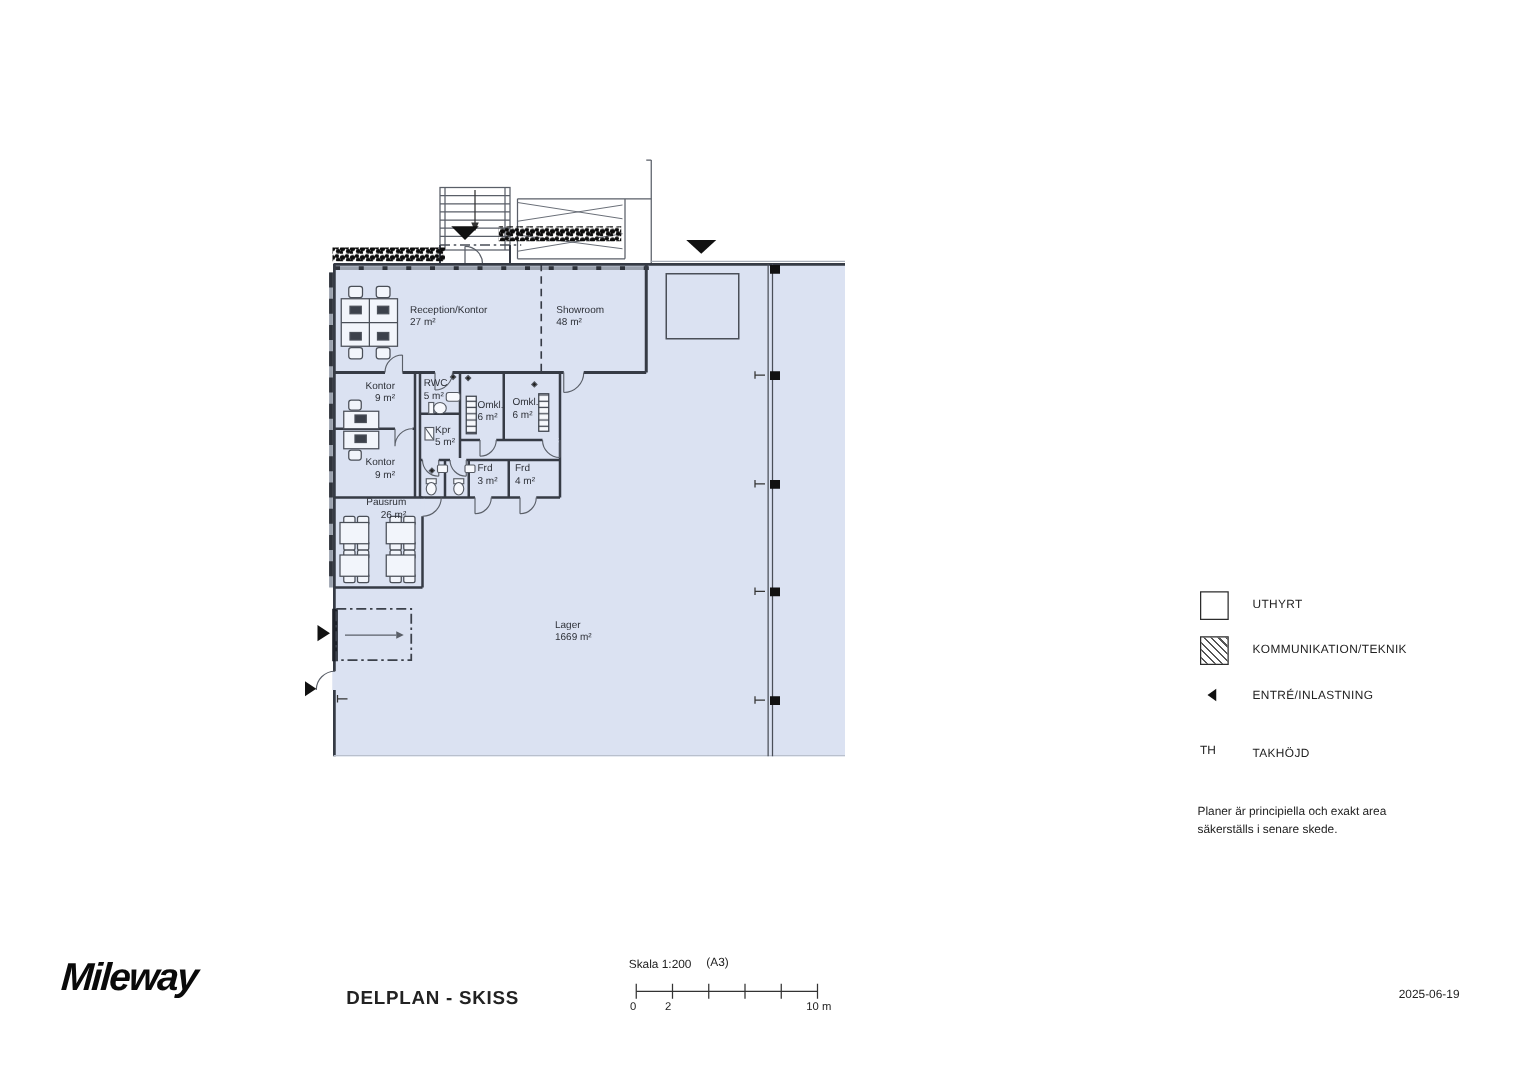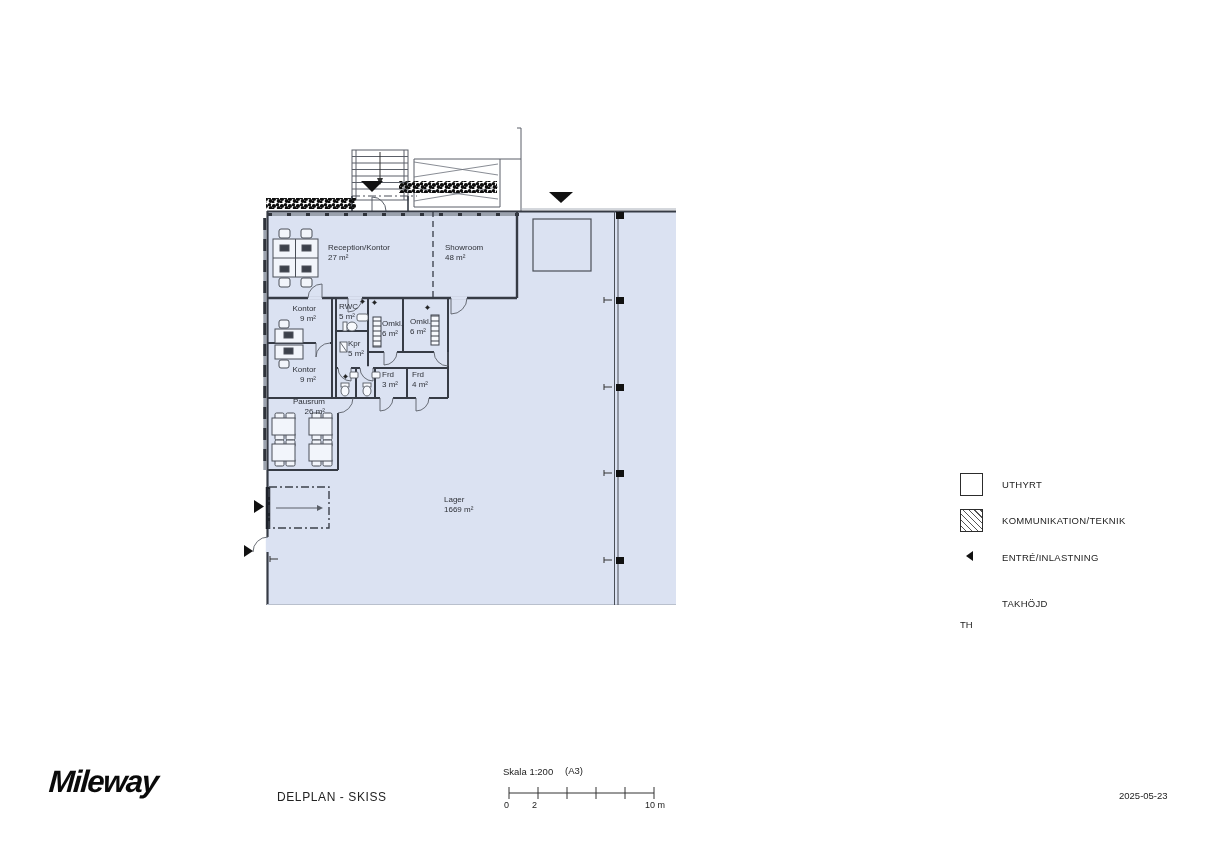--- a/index.html
+++ b/index.html
@@ -13,25 +13,25 @@
   .note{font-size:9.5px;line-height:1.45;color:#222;}
   #parking-note{left:958px;top:399px;width:206px;}
   #disclaimer-note{left:958px;top:643px;width:192px;}
   .legend-row{position:absolute;left:960px;height:22px;}
   .legend-label{position:absolute;left:42px;top:50%;transform:translateY(-50%);
                 font-size:9.5px;letter-spacing:.3px;white-space:nowrap;color:#222;}
   .swatch{position:absolute;left:0;top:0;width:21px;height:21px;border:1.6px solid #2c2c2c;background:#fff;}
   .swatch.hatched{background:repeating-linear-gradient(45deg,#fff 0 3px,#555 3px 4.2px);}
   .tri-left{position:absolute;left:6px;top:5px;width:0;height:0;
             border-top:5px solid transparent;border-bottom:5px solid transparent;border-right:7px solid #111;}
-  .th-sym{position:absolute;left:0;top:3px;font-size:9.5px;color:#222;margin-top:24px;}
+  .th-sym{position:absolute;left:0;top:3px;font-size:9.5px;color:#222;}
   
   #logo{left:49px;top:764px;font-size:31px;font-weight:800;font-style:italic;
         letter-spacing:-1.5px;color:#0a0a0a;transform:skewX(-4deg);}
-  #drawing-type{left:277px;top:790px;font-size:12px;letter-spacing:.6px;color:#222;}
+  #drawing-type{left:277px;top:790px;font-size:15px;letter-spacing:.6px;color:#222;font-weight:bold;}
   #scale-label{left:503px;top:766px;font-size:9.5px;color:#222;}
   #paper-size{left:565px;top:765px;font-size:9.5px;color:#222;}
   .tick-label{position:absolute;font-size:9px;color:#222;}
   #date-stamp{left:1119px;top:790px;font-size:9.5px;color:#222;}
 </style>
 </head>
 <body>
 
 <div id="canvas">
 
@@ -257,29 +257,30 @@
   </div>
   <div class="legend-row" style="top:546px">
     <span class="tri-left"></span>
     <span class="legend-label">ENTRÉ/INLASTNING</span>
   </div>
   <div class="legend-row" style="top:592px">
     <span class="th-sym">TH</span>
     <span class="legend-label">TAKHÖJD</span>
   </div>
 
+  <div class="abs note" id="disclaimer-note">Planer är principiella och exakt area säkerställs i senare skede.</div>
 
   <div class="abs" id="logo">Mileway</div>
   <div class="abs" id="drawing-type">DELPLAN - SKISS</div>
   <div class="abs" id="scale-label">Skala 1:200</div>
   <div class="abs" id="paper-size">(A3)</div>
 
   <svg class="abs" style="left:506px;top:784px" width="152" height="18">
     <line x1="3" y1="9" x2="148" y2="9" stroke="#333" stroke-width="1"></line>
     <path d="M3,3 V15 M32,3 V15 M61,3 V15 M90,3 V15 M119,3 V15 M148,3 V15" stroke="#333" stroke-width="1" fill="none"></path>
   </svg>
   <span class="abs tick-label" style="left:504px;top:800px">0</span>
   <span class="abs tick-label" style="left:532px;top:800px">2</span>
   <span class="abs tick-label" style="left:645px;top:800px">10 m</span>
 
-  <div class="abs" id="date-stamp">2025-05-23</div>
+  <div class="abs" id="date-stamp">2025-06-19</div>
 
 </div>
 
 </body></html>

